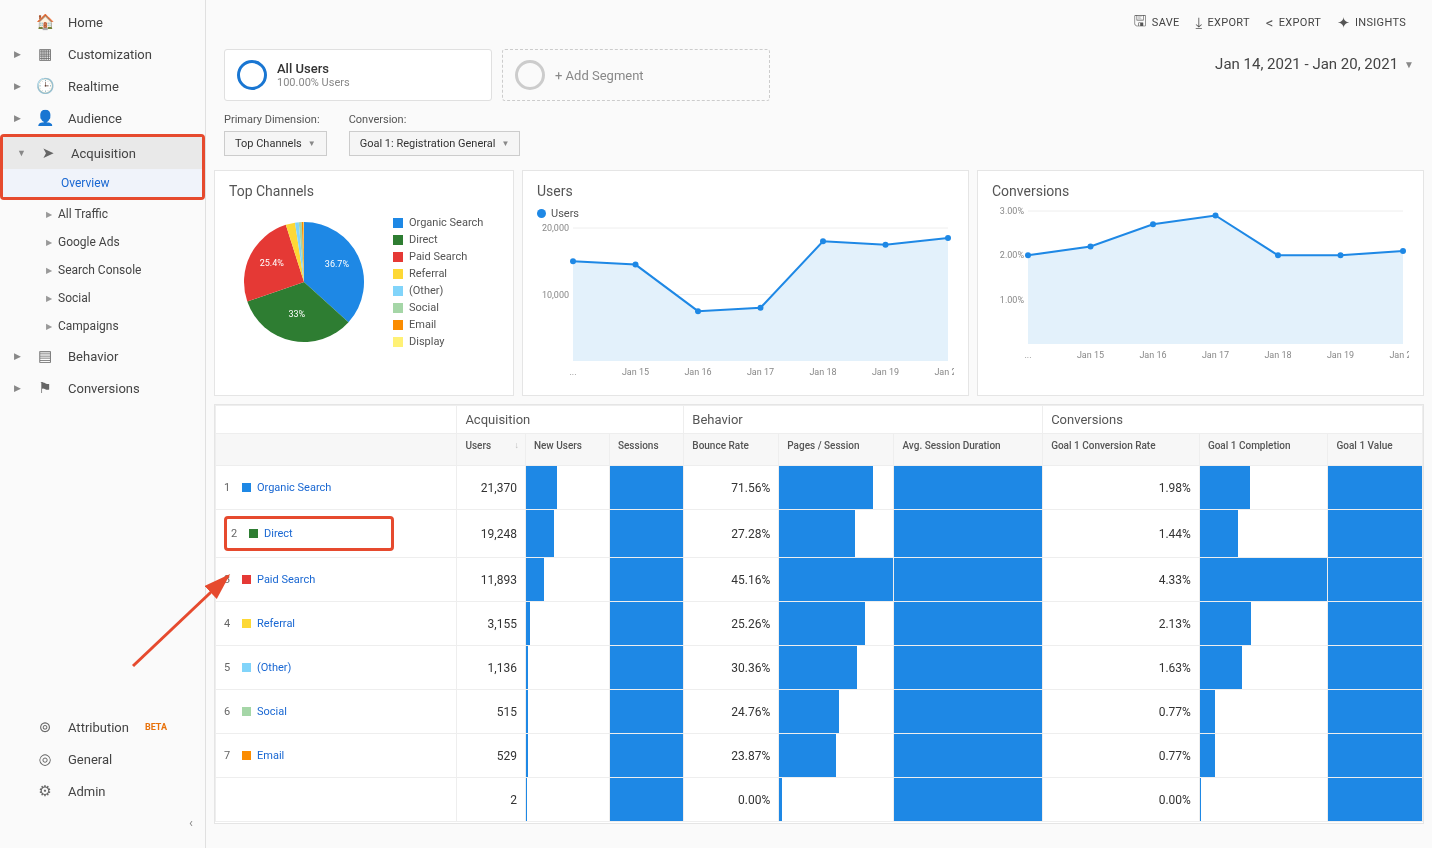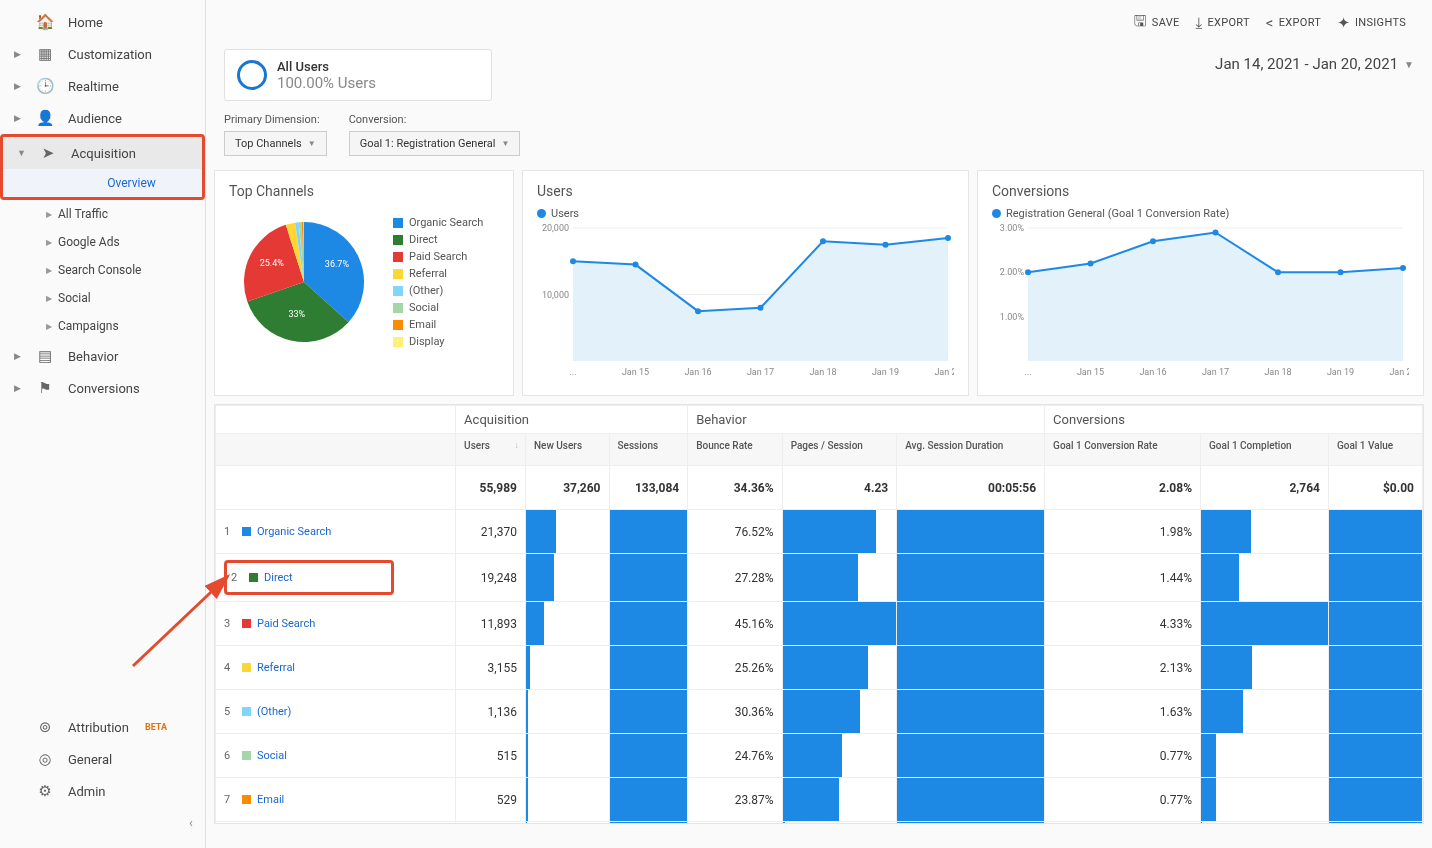--- a/index.html
+++ b/index.html
@@ -7,38 +7,38 @@
   .app { display: flex; height: 100%; }
   .sidebar { width: 206px; background: #fafafa; border-right: 1px solid #e0e0e0; display: flex; flex-direction: column; padding-top: 6px; }
   .nav-item { display: flex; align-items: center; gap: 14px; height: 32px; padding: 0 14px; cursor: pointer; color: #444; font-size: 13px; }
   .nav-item .caret { width: 8px; color: #888; font-size: 9px; }
   .nav-item .ico { width: 18px; text-align: center; color: #666; font-size: 15px; }
   .nav-section-label { font-size: 11px; color: #757575; font-weight: 500; letter-spacing: 0.5px; padding: 14px 16px 6px; }
   .nav-sub { padding-left: 58px; height: 28px; display: flex; align-items: center; color: #444; font-size: 12px; cursor: pointer; gap: 6px; }
   .nav-sub .subcaret { color: #999; font-size: 8px; width: 6px; margin-left: -12px; }
   .nav-highlight { border: 3px solid #e64a2e; border-radius: 4px; }
   .nav-item.selected { background: #e9e9e9; }
-  .nav-sub.selected { color: #1967d2; background: #f0f3fa; justify-content: center; }
+  .nav-sub.selected { color: #1967d2; background: #f0f3fa; }
   .sidebar-footer { margin-top: auto; padding-bottom: 10px; }
   .sidebar .beta { color: #e8710a; font-size: 9px; font-weight: 700; margin-left: 2px; }
   .collapse { text-align: right; padding: 8px 12px; color: #888; font-size: 13px; }
   .main { flex: 1; display: flex; flex-direction: column; overflow: hidden; }
   .titlebar { display: flex; align-items: center; padding: 10px 18px; }
   .titlebar h1 { font-size: 20px; color: #333; font-weight: 500; display: flex; align-items: center; gap: 6px; }
   .check { background: #2e7d32; color: #fff; border-radius: 50%; width: 15px; height: 15px; display: inline-flex; align-items: center; justify-content: center; font-size: 9px; }
   .titlebar .spacer { flex: 1; }
   .tb-btn { display: flex; align-items: center; gap: 5px; font-size: 11px; color: #444; padding: 0 8px; cursor: pointer; letter-spacing: 0.3px; }
   .tb-btn .mi { font-size: 15px; color: #555; }
   .segment-row { display: flex; gap: 10px; padding: 4px 18px 0; align-items: flex-start; }
   .seg-card { border: 1px solid #e0e0e0; border-radius: 3px; background: #fff; width: 268px; height: 52px; display: flex; align-items: center; gap: 10px; padding: 8px 12px; }
   .seg-card.dashed { border: 1px dashed #ccc; background: transparent; color: #888; cursor: pointer; }
   .seg-circle { width: 30px; height: 30px; border: 3px solid #1976d2; border-radius: 50%; }
   .seg-circle.grey { border-color: #ccc; }
   .seg-text .t { font-size: 13px; font-weight: 500; }
-  .seg-text .s { font-size: 15px; color: #888; }
+  .seg-text .s { font-size: 11px; color: #888; }
   .date-range { margin-left: auto; font-size: 15px; color: #444; display: flex; align-items: center; gap: 6px; cursor: pointer; padding-top: 6px; }
   .dim-row { display: flex; gap: 22px; padding: 12px 18px 8px; font-size: 11px; }
   .dim-block .lbl { color: #555; margin-bottom: 5px; }
   .dim-btn { border: 1px solid #ccc; background: #f5f5f5; padding: 5px 10px; font-size: 11px; display: flex; align-items: center; gap: 6px; cursor: pointer; }
   .dim-btn .dd { font-size: 8px; color: #888; }
   .charts-row { display: flex; gap: 8px; padding: 6px 8px 0; }
   .chart-card { border: 1px solid #e5e5e5; background: #fff; flex: 1; padding: 12px 14px 6px; height: 226px; }
   .chart-card h3 { font-size: 14px; font-weight: 400; color: #555; margin-bottom: 8px; }
   .legend { font-size: 11px; color: #555; }
   .legend div { display: flex; align-items: center; gap: 6px; height: 17px; }
@@ -174,20 +174,24 @@
     </div>
 
     <div class="segment-row">
       <div class="seg-card">
         <div class="seg-circle"></div>
         <div class="seg-text">
             <div class="t">All Users</div>
             <div class="s">100.00% Users</div>
           </div>
       </div>
+      <div class="seg-card dashed">
+        <div class="seg-circle grey"></div>
+        <span>+ Add Segment</span>
+      </div>
       <div class="date-range">
           <span>Jan 14, 2021 - Jan 20, 2021</span>
           <span style="font-size:10px;color:#888">▼</span>
         </div>
     </div>
 
     <div class="dim-row">
       <div class="dim-block">
         <div class="lbl">Primary Dimension:</div>
         <div class="dim-btn">
@@ -281,24 +285,20 @@
             <text x="98.5" y="151" font-size="9" fill="#888" text-anchor="middle">Jan 15</text>
             <text x="161" y="151" font-size="9" fill="#888" text-anchor="middle">Jan 16</text>
             <text x="223.5" y="151" font-size="9" fill="#888" text-anchor="middle">Jan 17</text>
             <text x="286" y="151" font-size="9" fill="#888" text-anchor="middle">Jan 18</text>
             <text x="348.5" y="151" font-size="9" fill="#888" text-anchor="middle">Jan 19</text>
             <text x="411" y="151" font-size="9" fill="#888" text-anchor="middle">Jan 20</text>
           </svg>
       </div>
       <div class="chart-card">
         <h3>Conversions</h3>
-        <div class="line-legend">
-            <span class="dot" style="background:#1e88e5"></span>
-            <span>Registration General (Goal 1 Conversion Rate)</span>
-          </div>
         <svg id="line2" width="100%" height="155">
             <line x1="36" x2="411" y1="92.66666666666667" y2="92.66666666666667" stroke="#eee"></line>
             <text x="32" y="95.66666666666667" font-size="9" fill="#888" text-anchor="end">1.00%</text>
             <line x1="36" x2="411" y1="48.33333333333334" y2="48.33333333333334" stroke="#eee"></line>
             <text x="32" y="51.33333333333334" font-size="9" fill="#888" text-anchor="end">2.00%</text>
             <line x1="36" x2="411" y1="4" y2="4" stroke="#eee"></line>
             <text x="32" y="7" font-size="9" fill="#888" text-anchor="end">3.00%</text>
             <path d="M36,137 L36,48.33333333333334 L98.5,39.466666666666654 L161,17.299999999999997 L223.5,8.433333333333337 L286,48.33333333333334 L348.5,48.33333333333334 L411,43.89999999999999 L411,137 Z" fill="#e3f1fb"></path>
             <path d="M36,48.33333333333334 L98.5,39.466666666666654 L161,17.299999999999997 L223.5,8.433333333333337 L286,48.33333333333334 L348.5,48.33333333333334 L411,43.89999999999999" stroke="#1e88e5" fill="none" stroke-width="2"></path>
             <circle cx="36" cy="48.33333333333334" r="3" fill="#1e88e5"></circle>
@@ -336,47 +336,35 @@
               <th>Bounce Rate<span class="sort"></span></th>
               <th>Pages / Session<span class="sort"></span></th>
               <th>Avg. Session Duration<span class="sort"></span></th>
               <th>Goal 1 Conversion Rate<span class="sort"></span></th>
               <th>Goal 1 Completion<span class="sort"></span></th>
               <th>Goal 1 Value<span class="sort"></span></th>
             </tr>
         </thead>
         <tbody id="tbody">
             <tr>
-              <td></td>
-              <td class="num"><b>55,989</b></td>
-              <td class="num"><b>37,260</b></td>
-              <td class="num"><b>133,084</b></td>
-              <td class="num"><b>34.36%</b></td>
-              <td class="num"><b>4.23</b></td>
-              <td class="num"><b>00:05:56</b></td>
-              <td class="num"><b>2.08%</b></td>
-              <td class="num"><b>2,764</b></td>
-              <td class="num"><b>$0.00</b></td>
-            </tr>
-            <tr>
               <td>
                 <div class="firstcol " style="">
                   <span class="idx">1</span>
                   <span class="sw" style="background:#1e88e5"></span>
                   <a>Organic Search</a>
                 </div>
               </td>
               <td class="num">21,370</td>
               <td class="bar">
                 <div class="fill" style="width:37%"></div>
               </td>
               <td class="bar">
                 <div class="fill" style="width:100%"></div>
               </td>
-              <td class="num">76.52%</td>
+              <td class="num">71.56%</td>
               <td class="bar">
                 <div class="fill" style="width:82%"></div>
               </td>
               <td class="bar">
                 <div class="fill" style="width:100%"></div>
               </td>
               <td class="num">1.98%</td>
               <td class="bar">
                 <div class="fill" style="width:39%"></div>
               </td>

